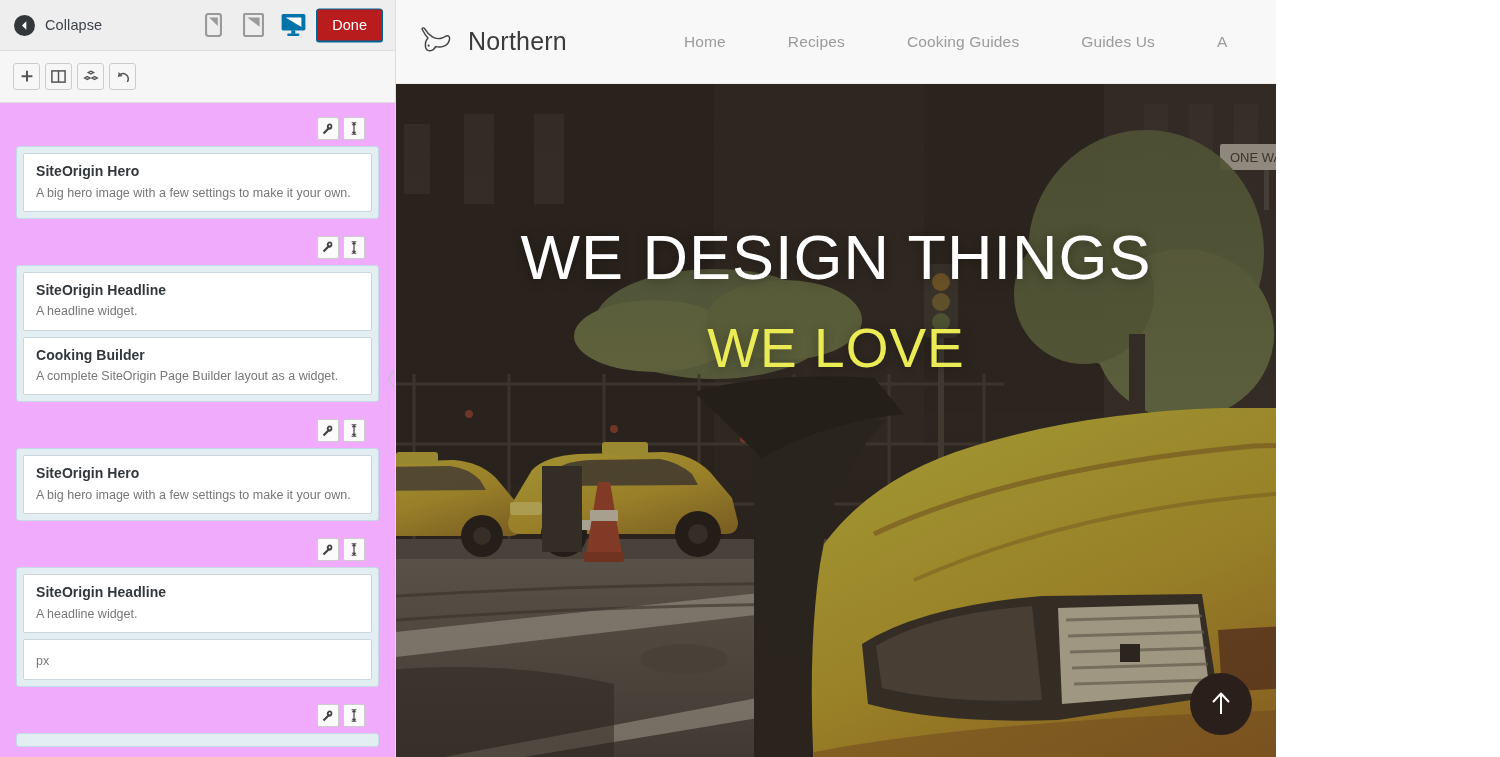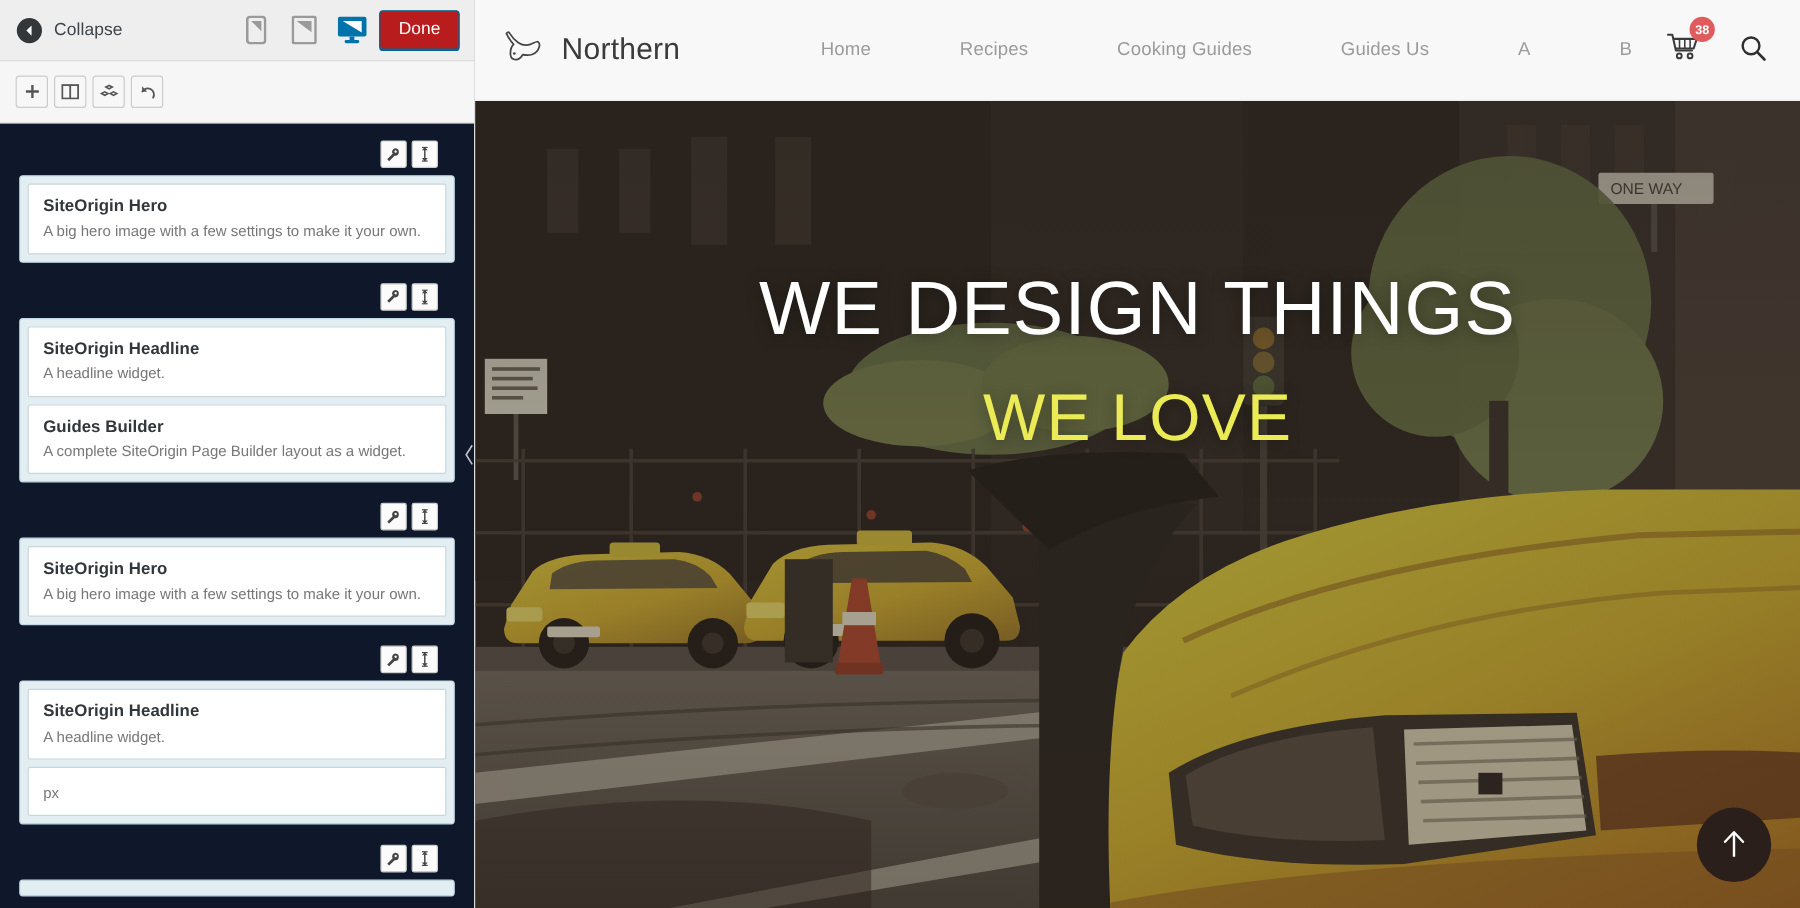--- a/index.html
+++ b/index.html
@@ -2,21 +2,21 @@
 <html><head>
 <meta charset="utf-8">
 <style>
   * { box-sizing: border-box; margin: 0; padding: 0; }
   html, body {
     width: 1500px; height: 757px;
     overflow: hidden;
     font-family: "Liberation Sans", sans-serif;
     background: #fff;
   }
-  .app { position: relative; width: 1500px; height: 757px; display: flex; }
+  .app { position: relative; width: 1276px; height: 757px; display: flex; }
 
   
   .sidebar {
     width: 396px; height: 757px;
     background: #eeeeee;
     position: relative;
     display: flex; flex-direction: column;
     border-right: 1px solid #ddd;
     flex: 0 0 396px;
   }
@@ -78,21 +78,21 @@
     background: #f7f7f7;
     border: 1px solid #ccc;
     border-radius: 3px;
     display: flex; align-items: center; justify-content: center;
     cursor: pointer;
   }
 
   .widget-scroll {
     flex: 1 1 auto;
     overflow: hidden;
-    background: #0f172a;
+    background: #f0abfc;
     padding: 0 16px;
     position: relative;
   }
   .wgroup { margin-top: 17px; }
   .wgroup:first-child { margin-top: 14px; }
   .grow-actions {
     display: flex; justify-content: flex-end; gap: 4px;
     margin-bottom: 6px; padding-right: 14px;
   }
   .act-btn {
@@ -144,21 +144,21 @@
     padding: 0 30px 0 22px;
     border-bottom: 1px solid #ececec;
     position: relative; z-index: 5;
   }
   .brand { display: flex; align-items: center; gap: 10px; }
   .brand-name {
     font-size: 25px; color: #3b3b3b; letter-spacing: .2px;
   }
   .site-nav {
     display: flex; align-items: center;
-    margin-left: 88px; gap: 16px;
+    margin-left: 88px; gap: 4px;
   }
   .nav-link {
     font-size: 15.5px; color: #9b9b9b;
     text-decoration: none; padding: 0 29px;
     letter-spacing: .15px; white-space: nowrap;
   }
   .nav-right {
     margin-left: auto; display: flex; align-items: center; gap: 34px;
   }
   .cart-wrap { position: relative; cursor: pointer; }
@@ -334,21 +334,21 @@
                 <rect x="2.6" y="11.7" width="4.8" height="1" fill="#444"></rect>
               </svg>
           </button>
         </div>
         <div class="wcell">
           <div class="witem">
             <div class="witem-title">SiteOrigin Headline</div>
             <div class="witem-desc">A headline widget.</div>
           </div>
           <div class="witem">
-            <div class="witem-title">Guides Builder</div>
+            <div class="witem-title">Cooking Builder</div>
             <div class="witem-desc">A complete SiteOrigin Page Builder layout as a widget.</div>
           </div>
         </div>
       </div>
 
       <div class="wgroup">
         <div class="grow-actions">
           <button class="act-btn">
             <svg width="12" height="12" viewBox="0 0 12 12">
                 <path d="M7.6 0.6a3 3 0 0 0-2.4 4.6L0.7 9.7l1.6 1.6 4.5-4.5A3 3 0 1 0 7.6 0.6zM8.5 3.9a1 1 0 1 1-1.4-1.4 1 1 0 0 1 1.4 1.4z" fill="#444"></path>

